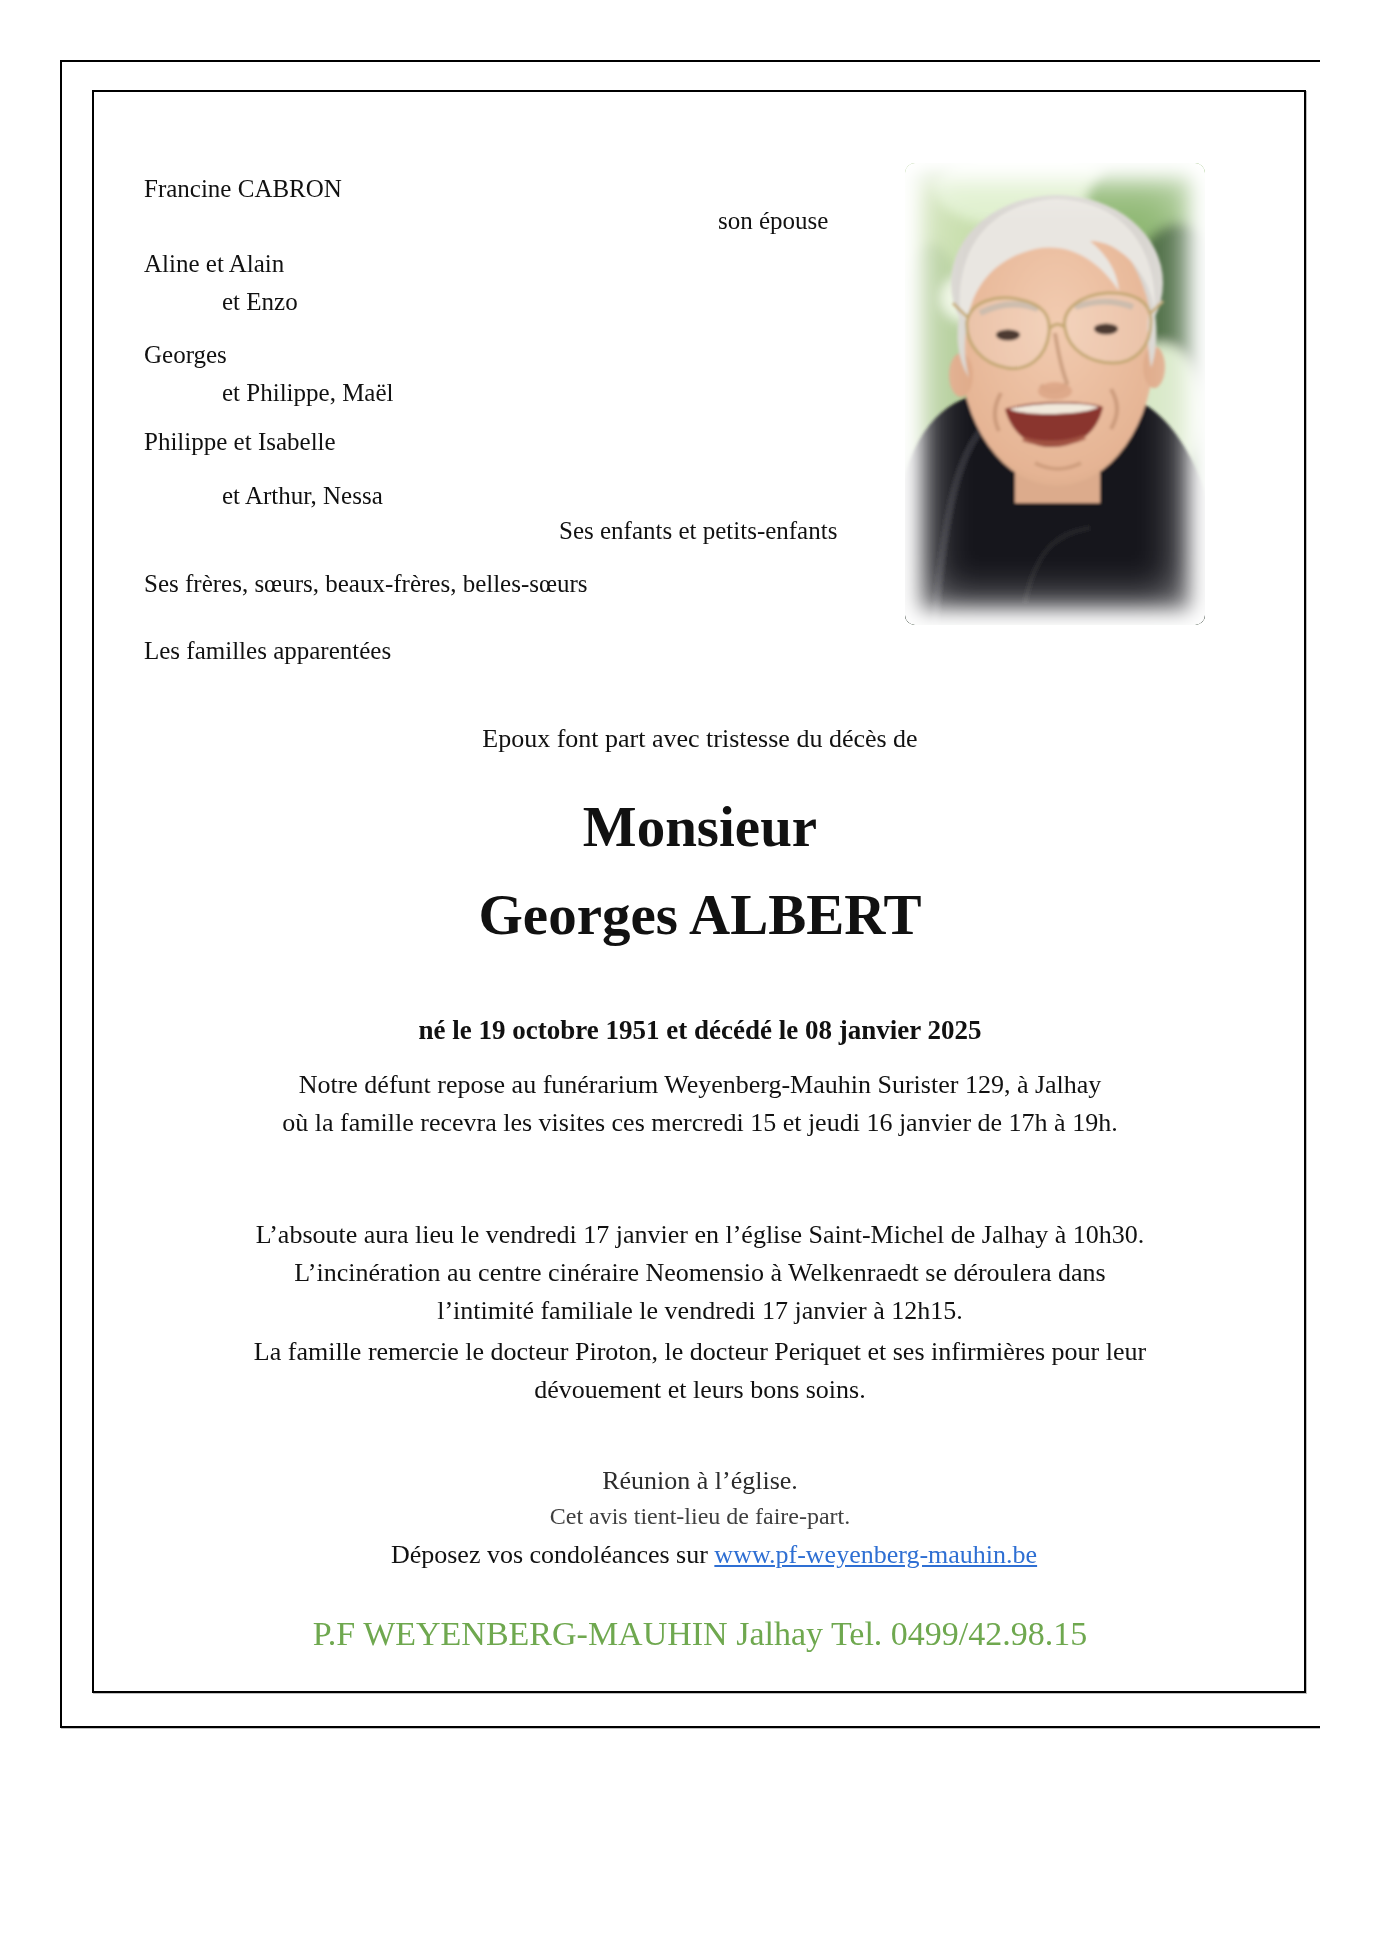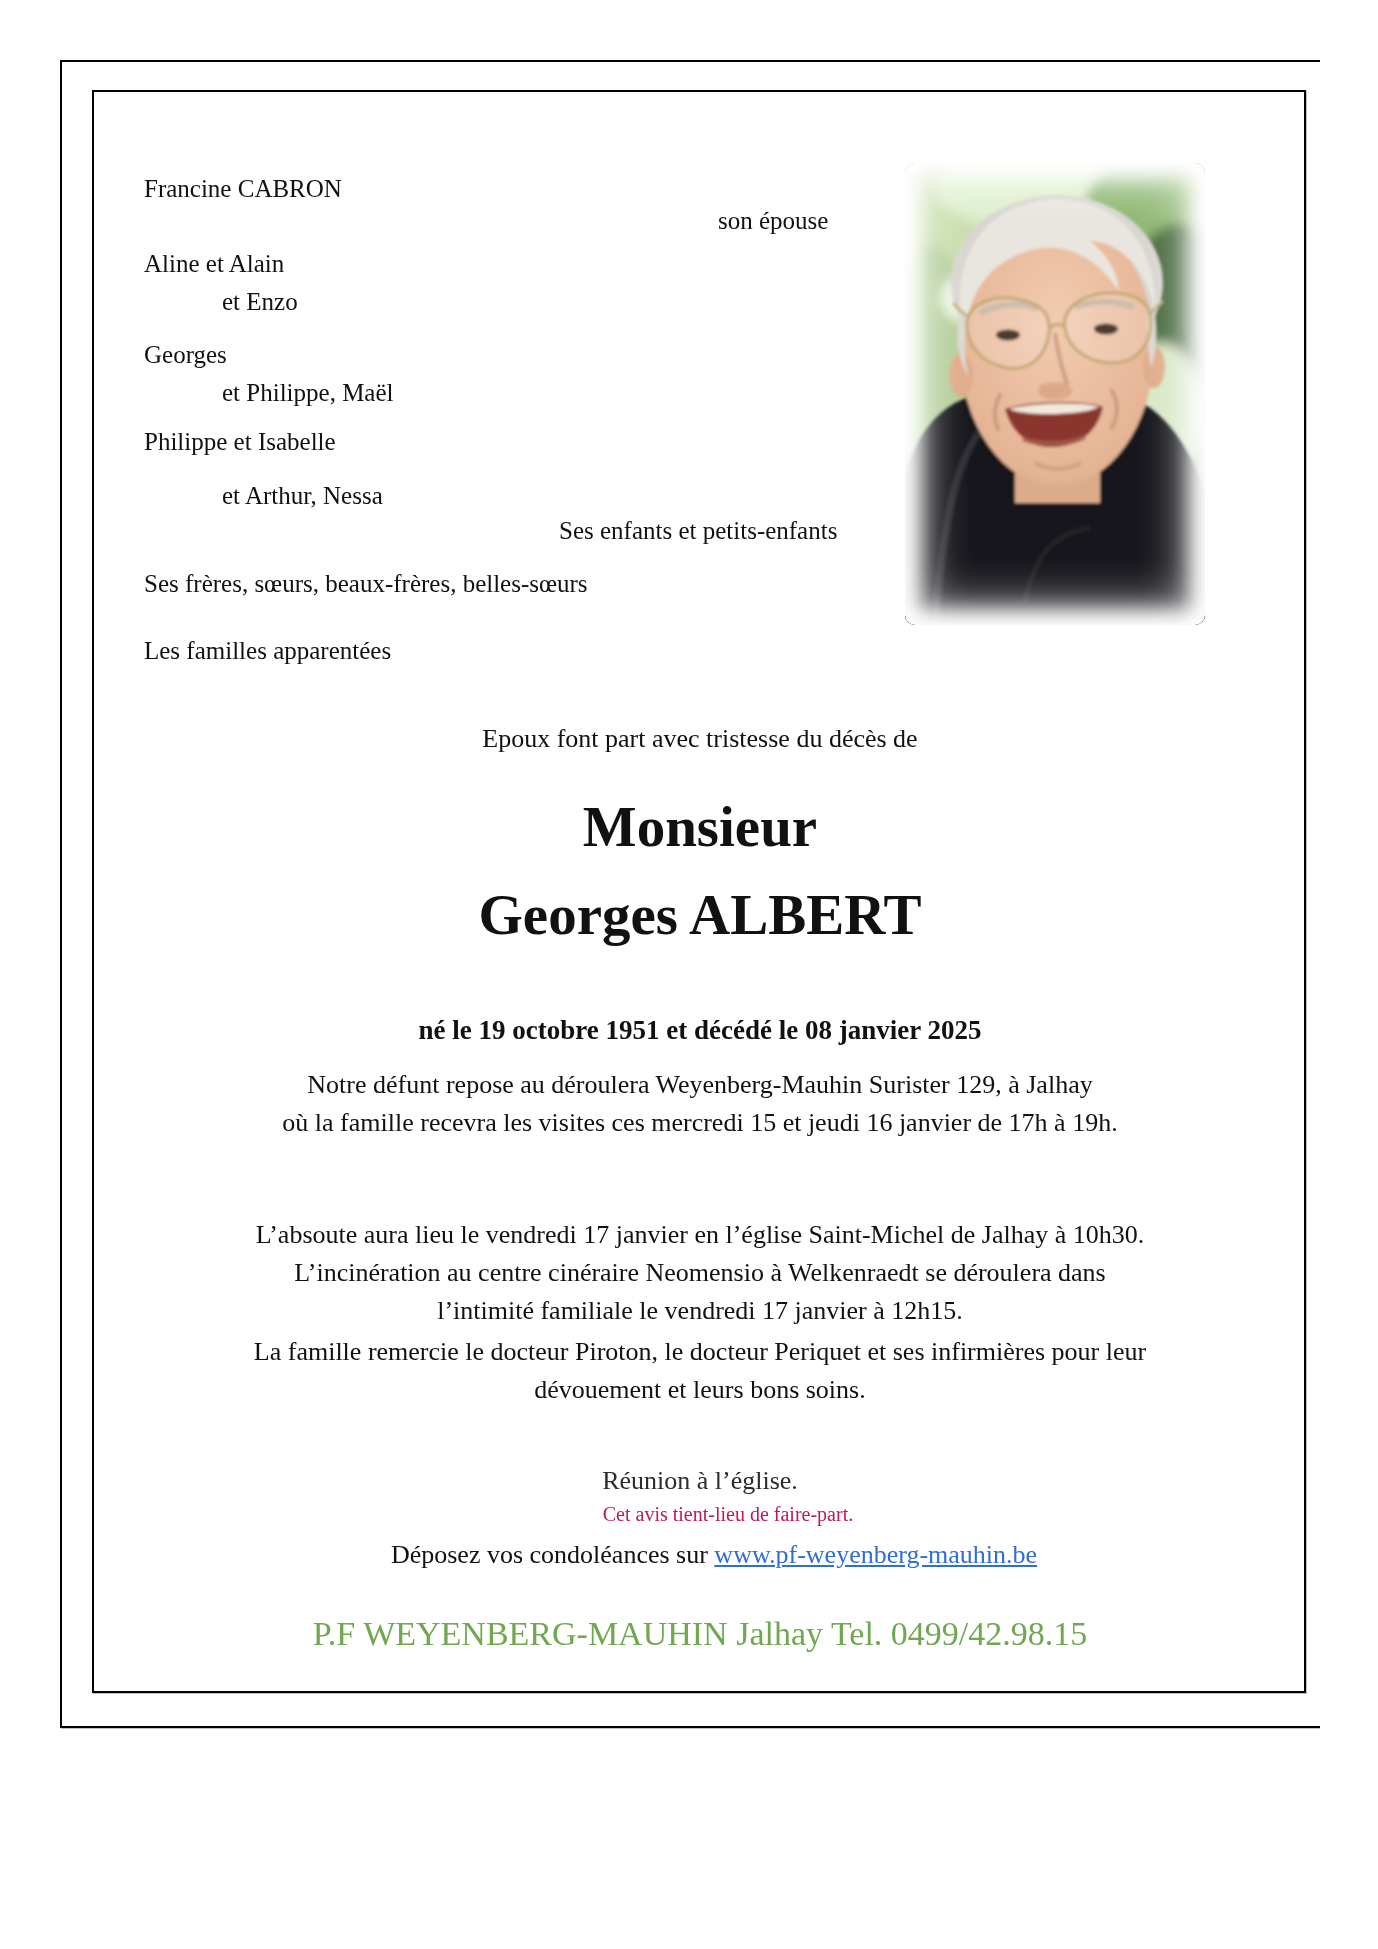--- a/index.html
+++ b/index.html
@@ -37,21 +37,21 @@
   .intro{top:724px;font-size:26px;}
   .title1{top:796px;font-size:57px;font-weight:bold;line-height:1.1;}
   .title2{top:884px;font-size:57px;font-weight:bold;line-height:1.1;}
   .spouse{top:964px;font-size:33px;font-weight:bold;line-height:1.15;}
   .dates{top:1014px;font-size:27px;font-weight:bold;line-height:1.2;}
   .para{font-size:26px;line-height:38px;}
   .p1{top:1066px;}
   .p2{top:1192px;margin-top:24px;}
   .p3{top:1333px;}
   .note1{top:1466px;font-size:26px;color:#2c2c2c;}
-  .note2{top:1503px;font-size:20px;color:#be185d;margin-left:28px;}
+  .note2{top:1503px;font-size:24px;color:#404040;}
   .condolences{top:1540px;font-size:26px;padding-left:14px;}
   .condolences a{color:#2e6fd3;text-decoration:underline;}
   .footer-line{top:1614px;font-size:34px;color:#6fa84f;line-height:1.15;}
   .photo{
     position:absolute;left:905px;top:163px;width:300px;height:462px;
     border-radius:10px;overflow:hidden;
   }
   .photo svg{display:block;width:100%;height:100%;}
   .photo::after{
     content:"";position:absolute;inset:0;border-radius:10px;
@@ -158,21 +158,21 @@
       </g>
     </svg>
   </div>
 
   <div class="center intro">Epoux font part avec tristesse du décès de</div>
   <div class="center title1">Monsieur</div>
   <div class="center title2">Georges ALBERT</div>
   <div class="center dates">né le 19 octobre 1951 et décédé le 08 janvier 2025</div>
 
   <div class="center para p1">
-    <div>Notre défunt repose au déroulera Weyenberg-Mauhin Surister 129, à  Jalhay</div>
+    <div>Notre défunt repose au funérarium Weyenberg-Mauhin Surister 129, à  Jalhay</div>
     <div>où la famille recevra les visites ces mercredi 15 et jeudi 16 janvier de 17h à 19h.</div>
   </div>
 
   <div class="center para p2">
     <div>L’absoute aura lieu le vendredi 17 janvier en l’église Saint-Michel de Jalhay à 10h30.</div>
     <div>L’incinération au centre cinéraire Neomensio à Welkenraedt se déroulera dans</div>
     <div>l’intimité familiale le vendredi 17 janvier à 12h15.</div>
   </div>
 
   <div class="center para p3">

